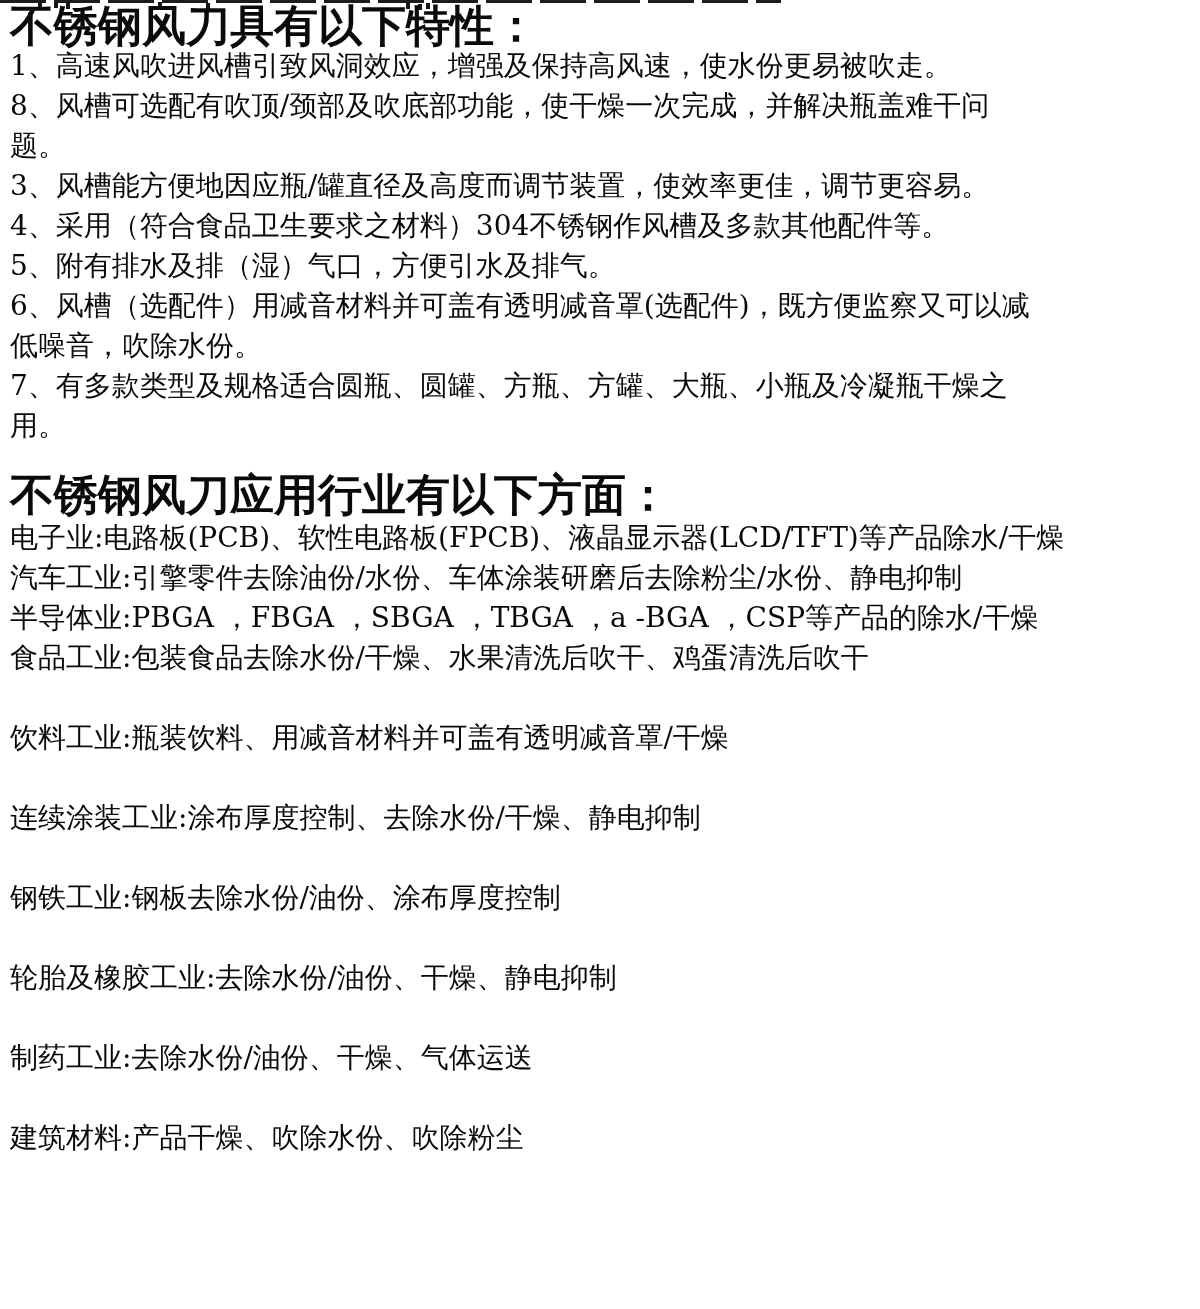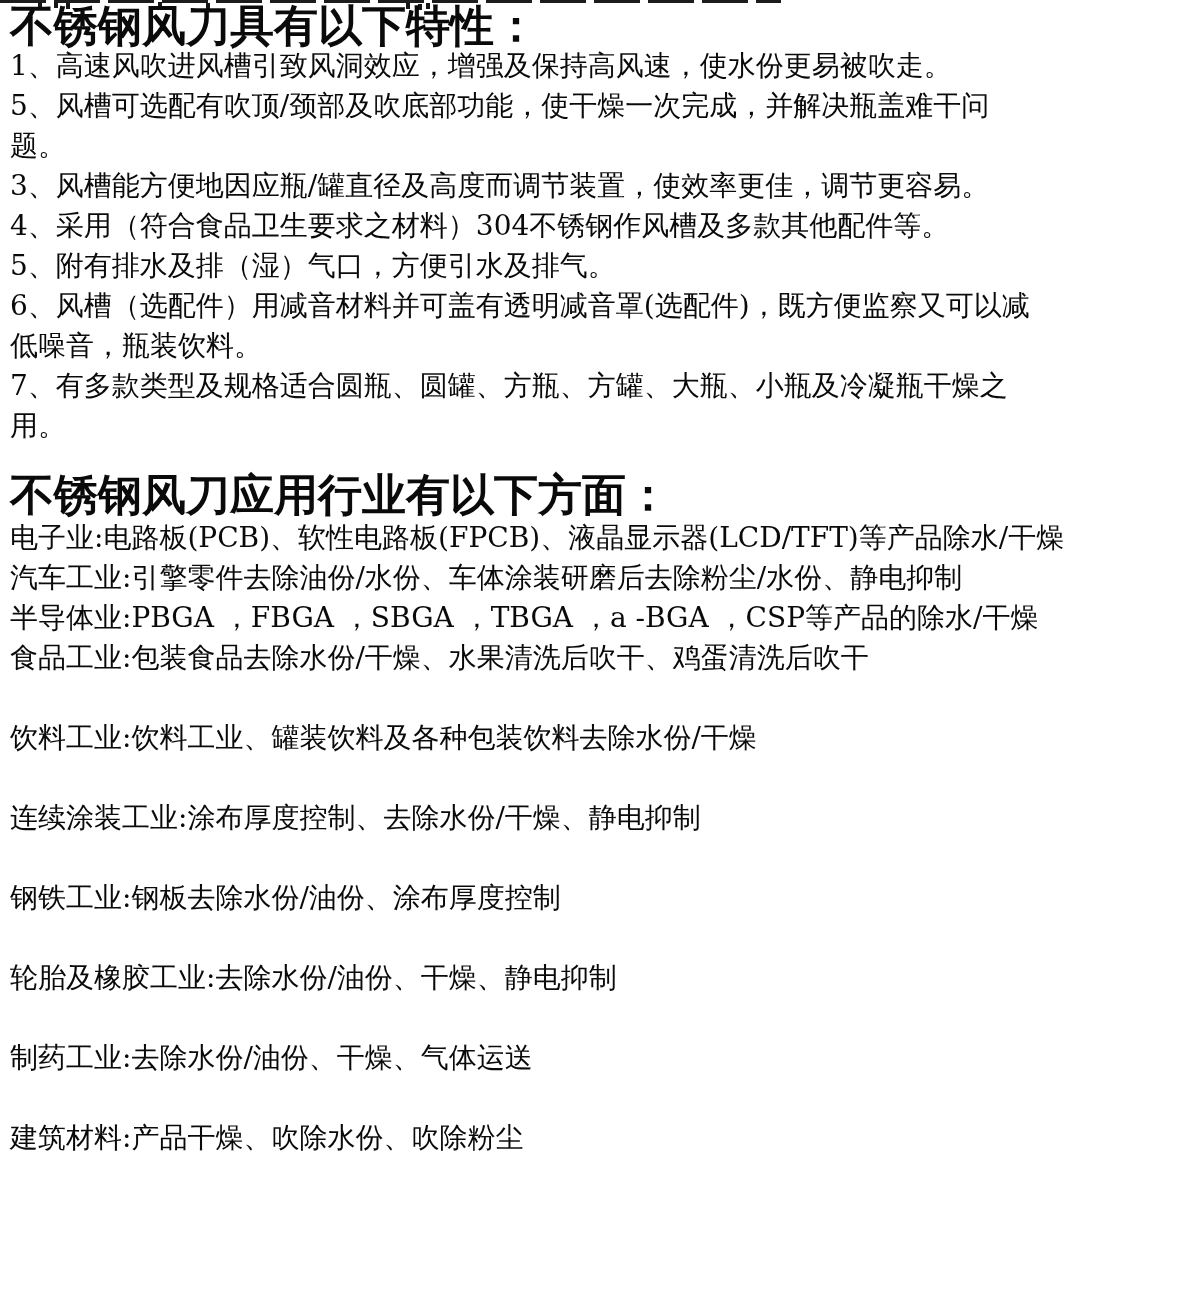--- a/index.html
+++ b/index.html
@@ -70,36 +70,36 @@
 <body>
 
 <div class="top-cutoff"></div>
 <div class="top-cutoff-marks"></div>
 
 <div class="doc">
 
   <h1 class="hd">不锈钢风刀具有以下特性：</h1>
 
   <p class="ln">1、高速风吹进风槽引致风洞效应，增强及保持高风速，使水份更易被吹走。</p>
-  <p class="ln">5、风槽可选配有吹顶/颈部及吹底部功能，使干燥一次完成，并解决瓶盖难干问</p>
+  <p class="ln">8、风槽可选配有吹顶/颈部及吹底部功能，使干燥一次完成，并解决瓶盖难干问</p>
   <p class="ln">题。</p>
   <p class="ln">3、风槽能方便地因应瓶/罐直径及高度而调节装置，使效率更佳，调节更容易。</p>
   <p class="ln">4、采用（符合食品卫生要求之材料）304不锈钢作风槽及多款其他配件等。</p>
   <p class="ln">5、附有排水及排（湿）气口，方便引水及排气。</p>
   <p class="ln">6、风槽（选配件）用减音材料并可盖有透明减音罩(选配件)，既方便监察又可以减</p>
-  <p class="ln">低噪音，瓶装饮料。</p>
+  <p class="ln">低噪音，吹除水份。</p>
   <p class="ln">7、有多款类型及规格适合圆瓶、圆罐、方瓶、方罐、大瓶、小瓶及冷凝瓶干燥之</p>
   <p class="ln">用。</p>
 
   <h1 class="hd hd2">不锈钢风刀应用行业有以下方面：</h1>
 
   <p class="ln">电子业:电路板(PCB)、软性电路板(FPCB)、液晶显示器(LCD/TFT)等产品除水/干燥</p>
   <p class="ln">汽车工业:引擎零件去除油份/水份、车体涂装研磨后去除粉尘/水份、静电抑制</p>
   <p class="ln">半导体业:PBGA ，FBGA ，SBGA ，TBGA ，a -BGA ，CSP等产品的除水/干燥</p>
   <p class="ln">食品工业:包装食品去除水份/干燥、水果清洗后吹干、鸡蛋清洗后吹干</p>
-  <p class="ln gap">饮料工业:饮料工业、罐装饮料及各种包装饮料去除水份/干燥</p>
+  <p class="ln gap">饮料工业:瓶装饮料、用减音材料并可盖有透明减音罩/干燥</p>
   <p class="ln gap">连续涂装工业:涂布厚度控制、去除水份/干燥、静电抑制</p>
   <p class="ln gap">钢铁工业:钢板去除水份/油份、涂布厚度控制</p>
   <p class="ln gap">轮胎及橡胶工业:去除水份/油份、干燥、静电抑制</p>
   <p class="ln gap">制药工业:去除水份/油份、干燥、气体运送</p>
   <p class="ln gap">建筑材料:产品干燥、吹除水份、吹除粉尘</p>
 
 </div>
 
 </body></html>

